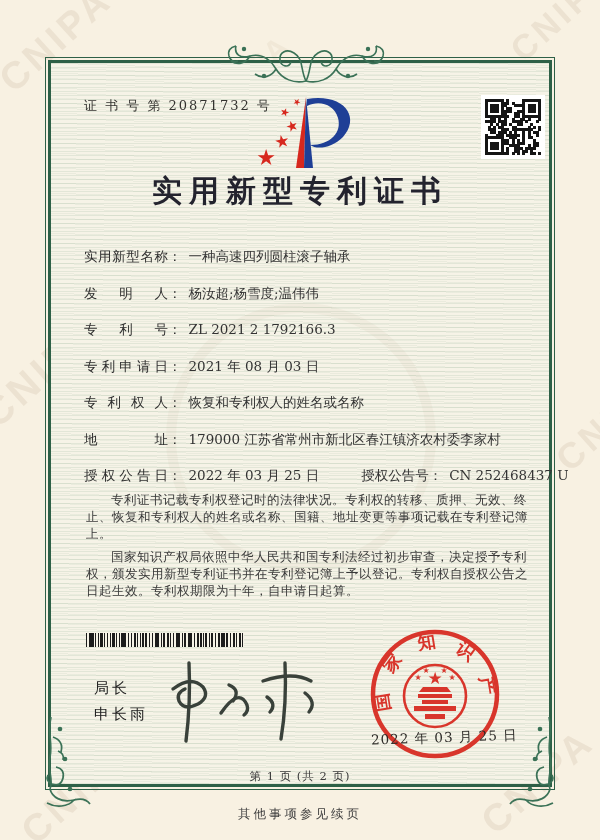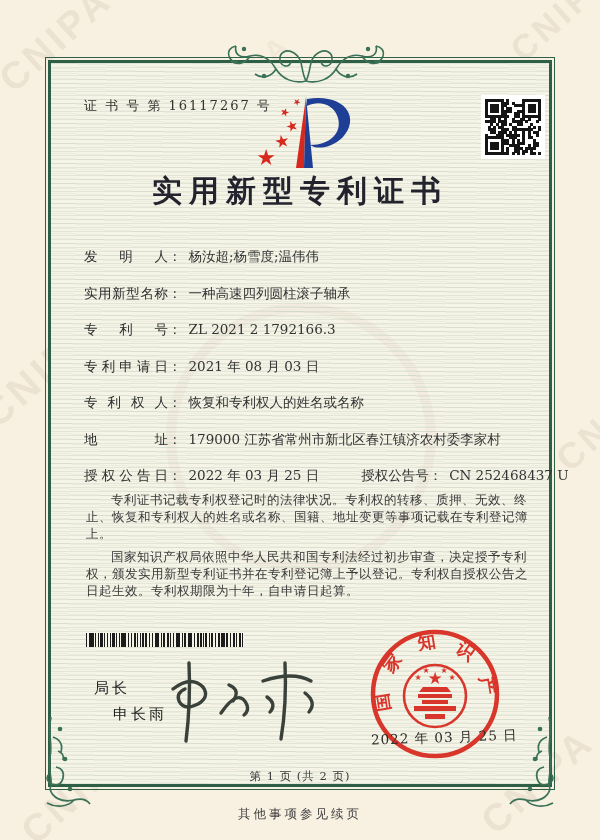--- a/index.html
+++ b/index.html
@@ -69,21 +69,21 @@
   .barcode {
     position:absolute; left:35px; top:570px; width:158px; height:14px;
     background:
       repeating-linear-gradient(90deg,#1c1c1c 0 1.5px,transparent 1.5px 3px),
       repeating-linear-gradient(90deg,#1c1c1c 0 1px,transparent 1px 7px),
       repeating-linear-gradient(90deg,transparent 0 4px,#1c1c1c 4px 6px,transparent 6px 11px);
     background-color:#f6f3e7;
   }
   
   .sig-title { position:absolute; left:43px; top:616px; font-size:15px; letter-spacing:3px; color:#222; }
-  .sig-name  { position:absolute; left:43px; top:642px; font-size:15px; letter-spacing:3px; color:#222;margin-left:19px; }
+  .sig-name  { position:absolute; left:43px; top:642px; font-size:15px; letter-spacing:3px; color:#222; }
   .sig-script { position:absolute; left:108px; top:592px; width:170px; height:95px; }
   
   .seal { position:absolute; left:318px; top:565px; width:132px; height:132px; opacity:0.93; }
   .seal-date {
     position:absolute; left:320px; top:666px; width:150px;
     font-size:13.5px; color:#2c2a27; letter-spacing:1px;
     transform:rotate(-2deg); white-space:nowrap; z-index:5;
   }
   
   .page-no { position:absolute; left:0; top:706px; width:100%; text-align:center; font-size:11.5px; color:#3a3a3a; letter-spacing:1px; }
@@ -99,21 +99,21 @@
 <span class="wm" style="left:545px; top:400px; font-size:36px;">CNIPA</span>
 <span class="wm" style="left:10px;  top:770px; font-size:38px;">CNIPA</span>
 <span class="wm" style="left:470px; top:760px; font-size:38px;">CNIPA</span>
 <span class="wm" style="left:190px; top:60px;  font-size:30px; color:rgba(196,174,150,0.13);">CNIPA</span>
 
 <div class="frame">
   <div class="frame-inner">
 
     <div class="center-watermark"></div>
 
-    <div class="cert-no">证 书 号 第 16117267 号</div>
+    <div class="cert-no">证 书 号 第 20871732 号</div>
 
     <div class="qr">
       <div class="qr-grid" id="qr-grid">
           <div style="position: absolute; background: rgb(21, 21, 21); left: 0px; top: 0px; width: 2.96667px; height: 2.96667px;"></div>
           <div style="position: absolute; background: rgb(21, 21, 21); left: 2.66667px; top: 0px; width: 2.96667px; height: 2.96667px;"></div>
           <div style="position: absolute; background: rgb(21, 21, 21); left: 5.33333px; top: 0px; width: 2.96667px; height: 2.96667px;"></div>
           <div style="position: absolute; background: rgb(21, 21, 21); left: 8px; top: 0px; width: 2.96667px; height: 2.96667px;"></div>
           <div style="position: absolute; background: rgb(21, 21, 21); left: 10.6667px; top: 0px; width: 2.96667px; height: 2.96667px;"></div>
           <div style="position: absolute; background: rgb(21, 21, 21); left: 13.3333px; top: 0px; width: 2.96667px; height: 2.96667px;"></div>
           <div style="position: absolute; background: rgb(21, 21, 21); left: 16px; top: 0px; width: 2.96667px; height: 2.96667px;"></div>
@@ -368,24 +368,24 @@
       <text x="48" y="12" font-size="9" fill="#d7281e" text-anchor="middle" transform="rotate(30 48 9)">★</text>
       <polygon points="57,4 47,75 55,75" fill="#d7281e"></polygon>
       <polygon points="57,4 55,75 64,75" fill="#1f3f96"></polygon>
       <path d="M58,6 C95,0 112,24 94,44 C83,55 68,57 61,52 C82,52 93,39 89,25 C85,11 70,7 58,13 Z" fill="#1f3f96"></path>
     </svg>
 
     <div class="title">实用新型专利证书</div>
 
     <div class="fields">
       <div class="f-row">
+        <span class="f-label">实用新型名称</span><span class="f-colon">：</span><span>一种高速四列圆柱滚子轴承</span>
+      </div>
+      <div class="f-row">
         <span class="f-label">发明人</span><span class="f-colon">：</span><span>杨汝超;杨雪度;温伟伟</span>
-      </div>
-      <div class="f-row">
-        <span class="f-label">实用新型名称</span><span class="f-colon">：</span><span>一种高速四列圆柱滚子轴承</span>
       </div>
       <div class="f-row">
         <span class="f-label">专利号</span><span class="f-colon">：</span><span>ZL 2021 2 1792166.3</span>
       </div>
       <div class="f-row">
         <span class="f-label">专利申请日</span><span class="f-colon">：</span><span>2021 年 08 月 03 日</span>
       </div>
       <div class="f-row">
         <span class="f-label">专利权人</span><span class="f-colon">：</span><span>恢复和专利权人的姓名或名称</span>
       </div>

